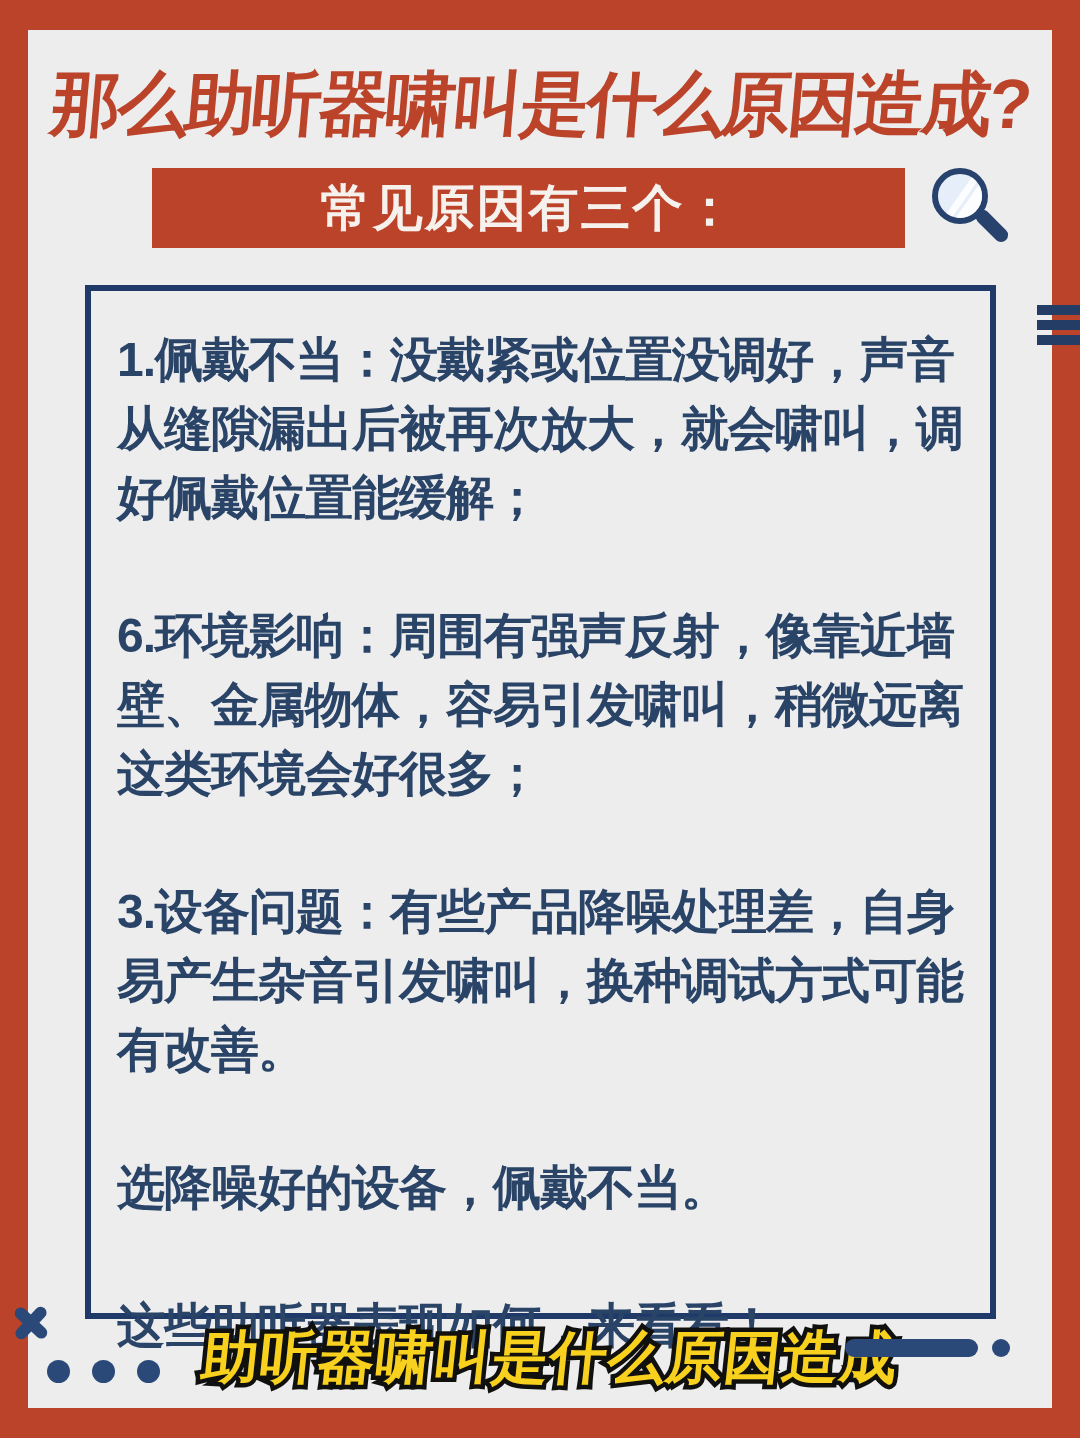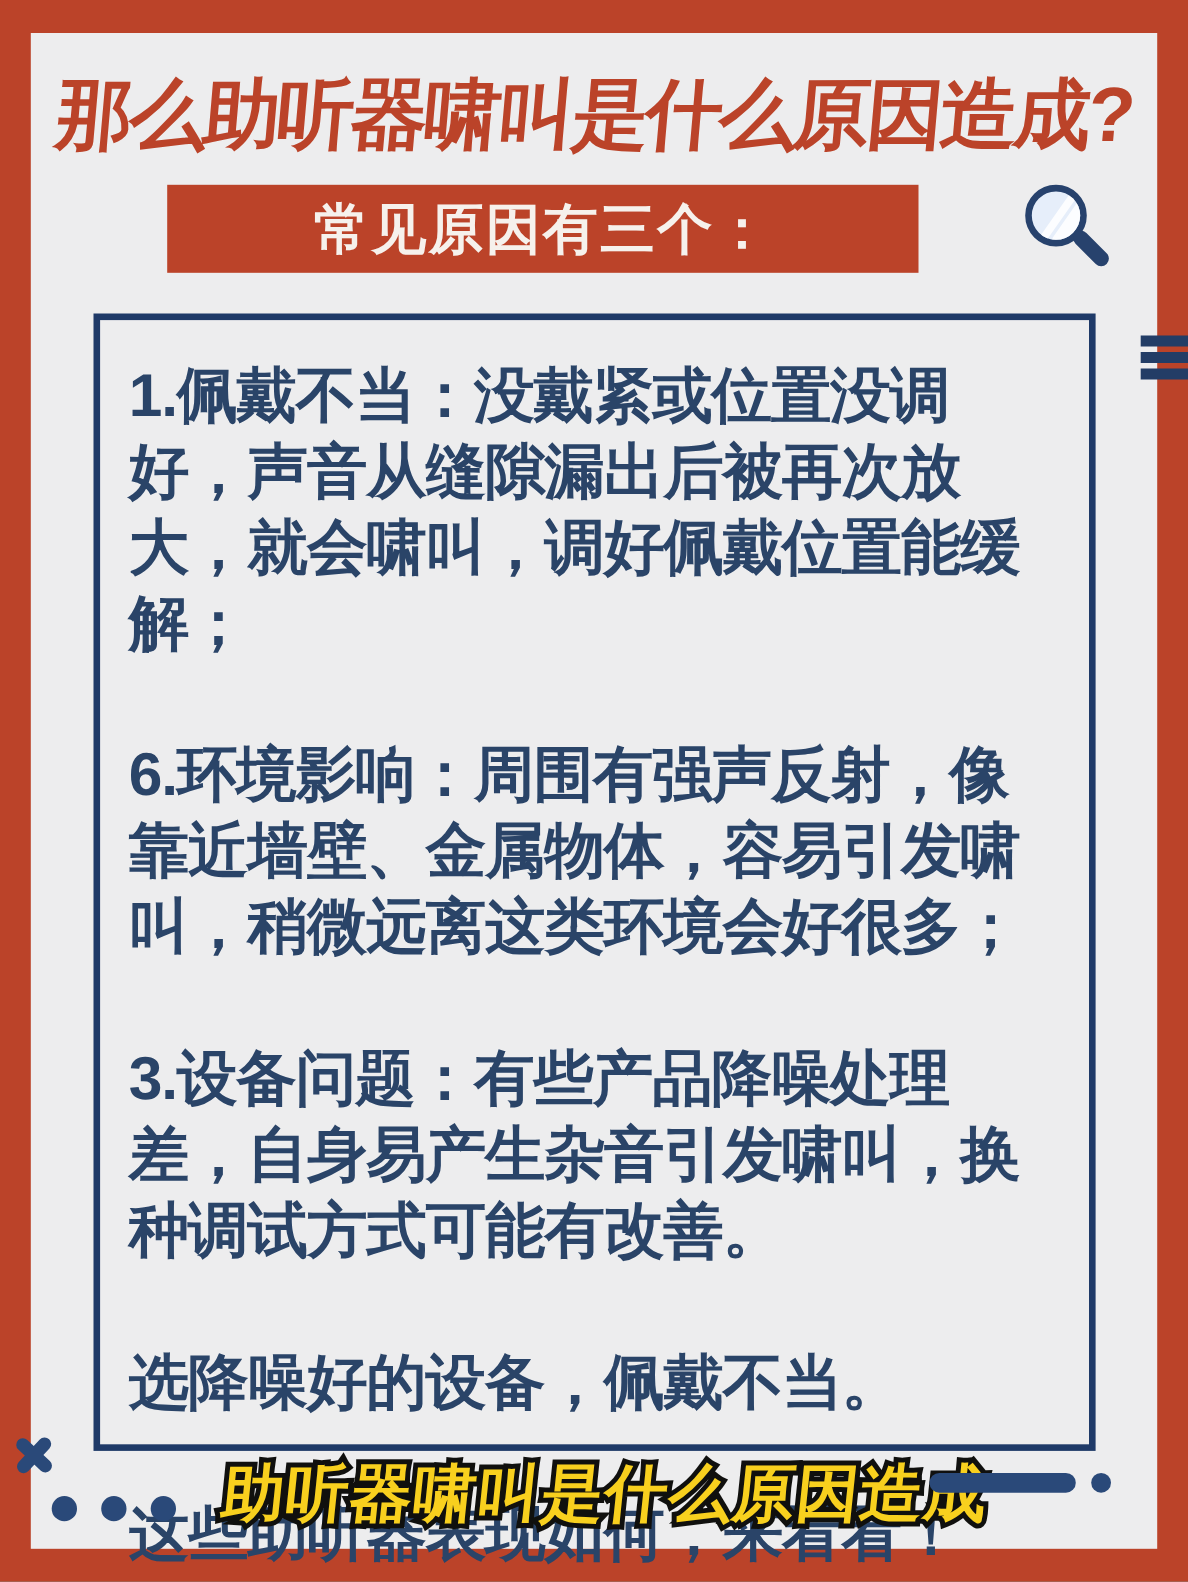--- a/index.html
+++ b/index.html
@@ -11,21 +11,21 @@
   }
   .inner{position:absolute;left:28px;top:30px;width:1024px;height:1378px;background:#ededee;}
 
   .title{
     position:absolute;left:0;top:58px;width:1080px;text-align:center;
     font-size:70px;font-weight:900;color:#bb4329;letter-spacing:-3px;
     transform:skewX(-5deg);white-space:nowrap;
   }
 
   .banner{
-    position:absolute;left:152px;top:168px;width:683px;height:80px;
+    position:absolute;left:152px;top:168px;width:753px;height:80px;
     background:#bb4329;display:flex;align-items:center;justify-content:center;
   }
   .banner-label{color:#f6f1ec;font-size:50px;font-weight:900;letter-spacing:2px;}
 
   
   .magnifier{position:absolute;left:928px;top:166px;width:90px;height:92px;}
   .lens{
     position:absolute;left:4px;top:2px;width:56px;height:56px;border-radius:50%;
     background:#e6eefa;border:6px solid #27426d;overflow:hidden;
   }
@@ -43,21 +43,21 @@
   .menu-lines .bar:last-child{margin-bottom:0;}
 
   
   .panel{
     position:absolute;left:85px;top:285px;width:911px;height:1034px;
     border:6px solid #1f3a68;background:#ededee;
     padding:34px 20px 0 26px;
   }
   .panel p{
     margin:0 0 69px 0;
-    font-size:55px;line-height:69px;font-weight:700;
+    font-size:48px;line-height:69px;font-weight:700;
     color:#2a4468;letter-spacing:-1px;
   }
   .panel p:last-child{margin-bottom:0;}
 
   
   .cross{position:absolute;left:8px;top:1300px;width:46px;height:46px;transform:rotate(43deg);}
   .cross::before,.cross::after{
     content:"";position:absolute;background:#2a4979;border-radius:6px;
   }
   .cross::before{left:3px;top:17px;width:40px;height:12px;}

